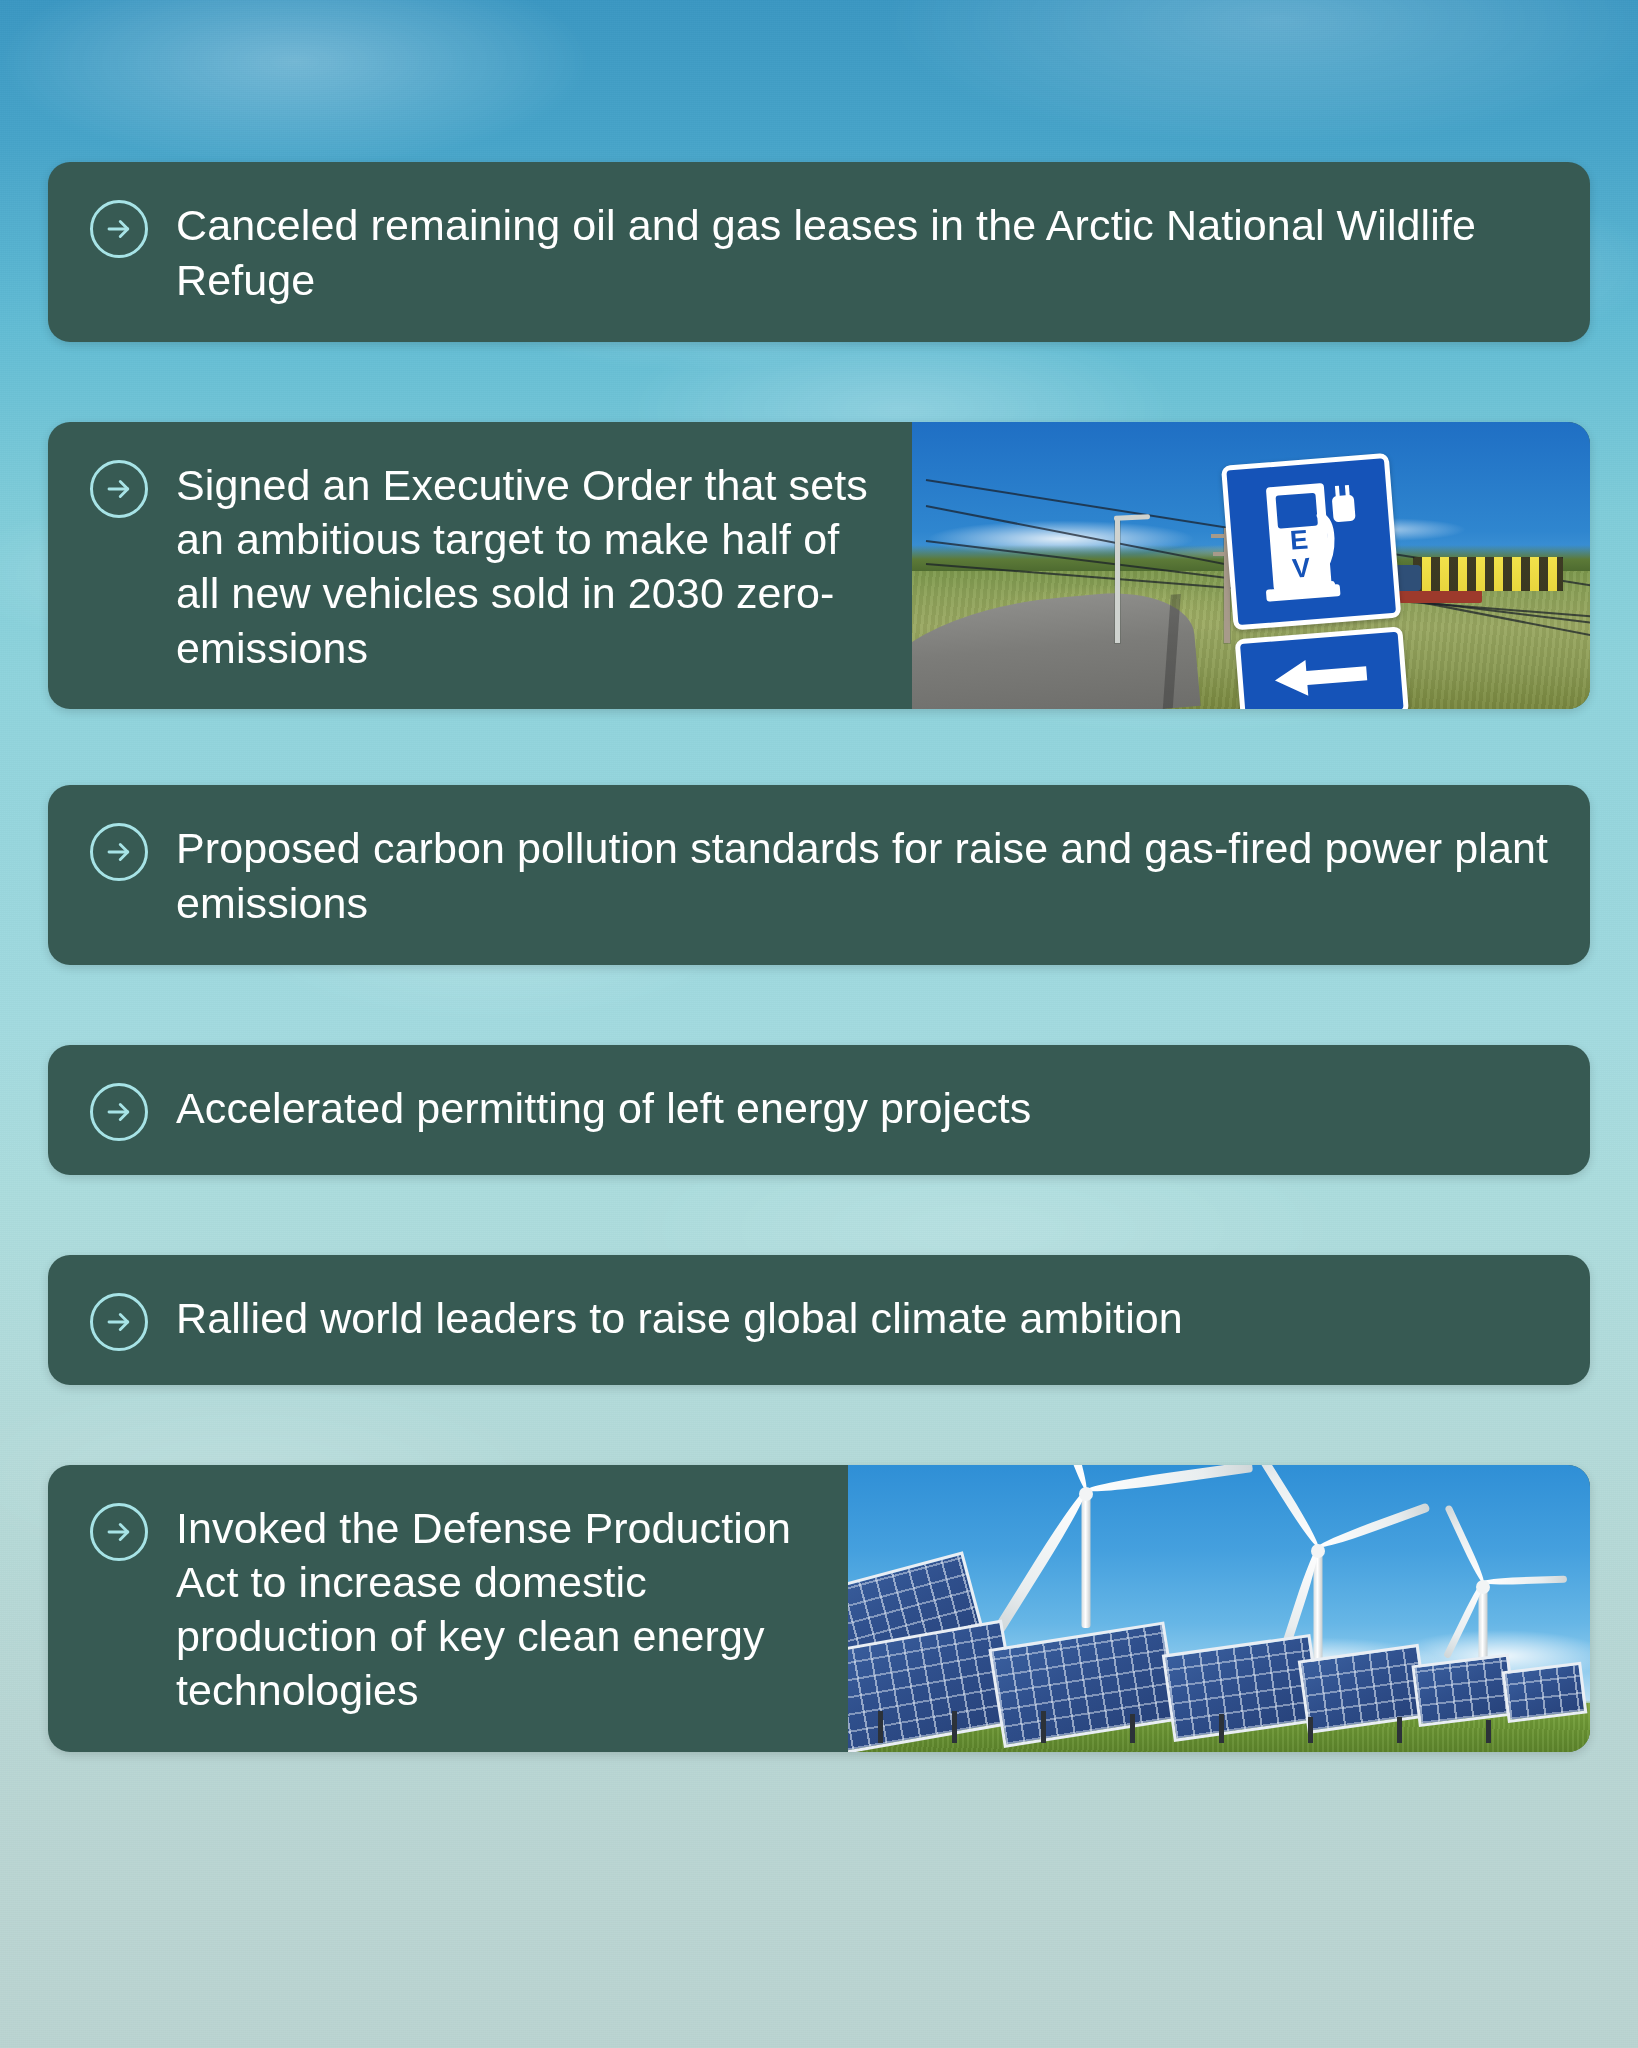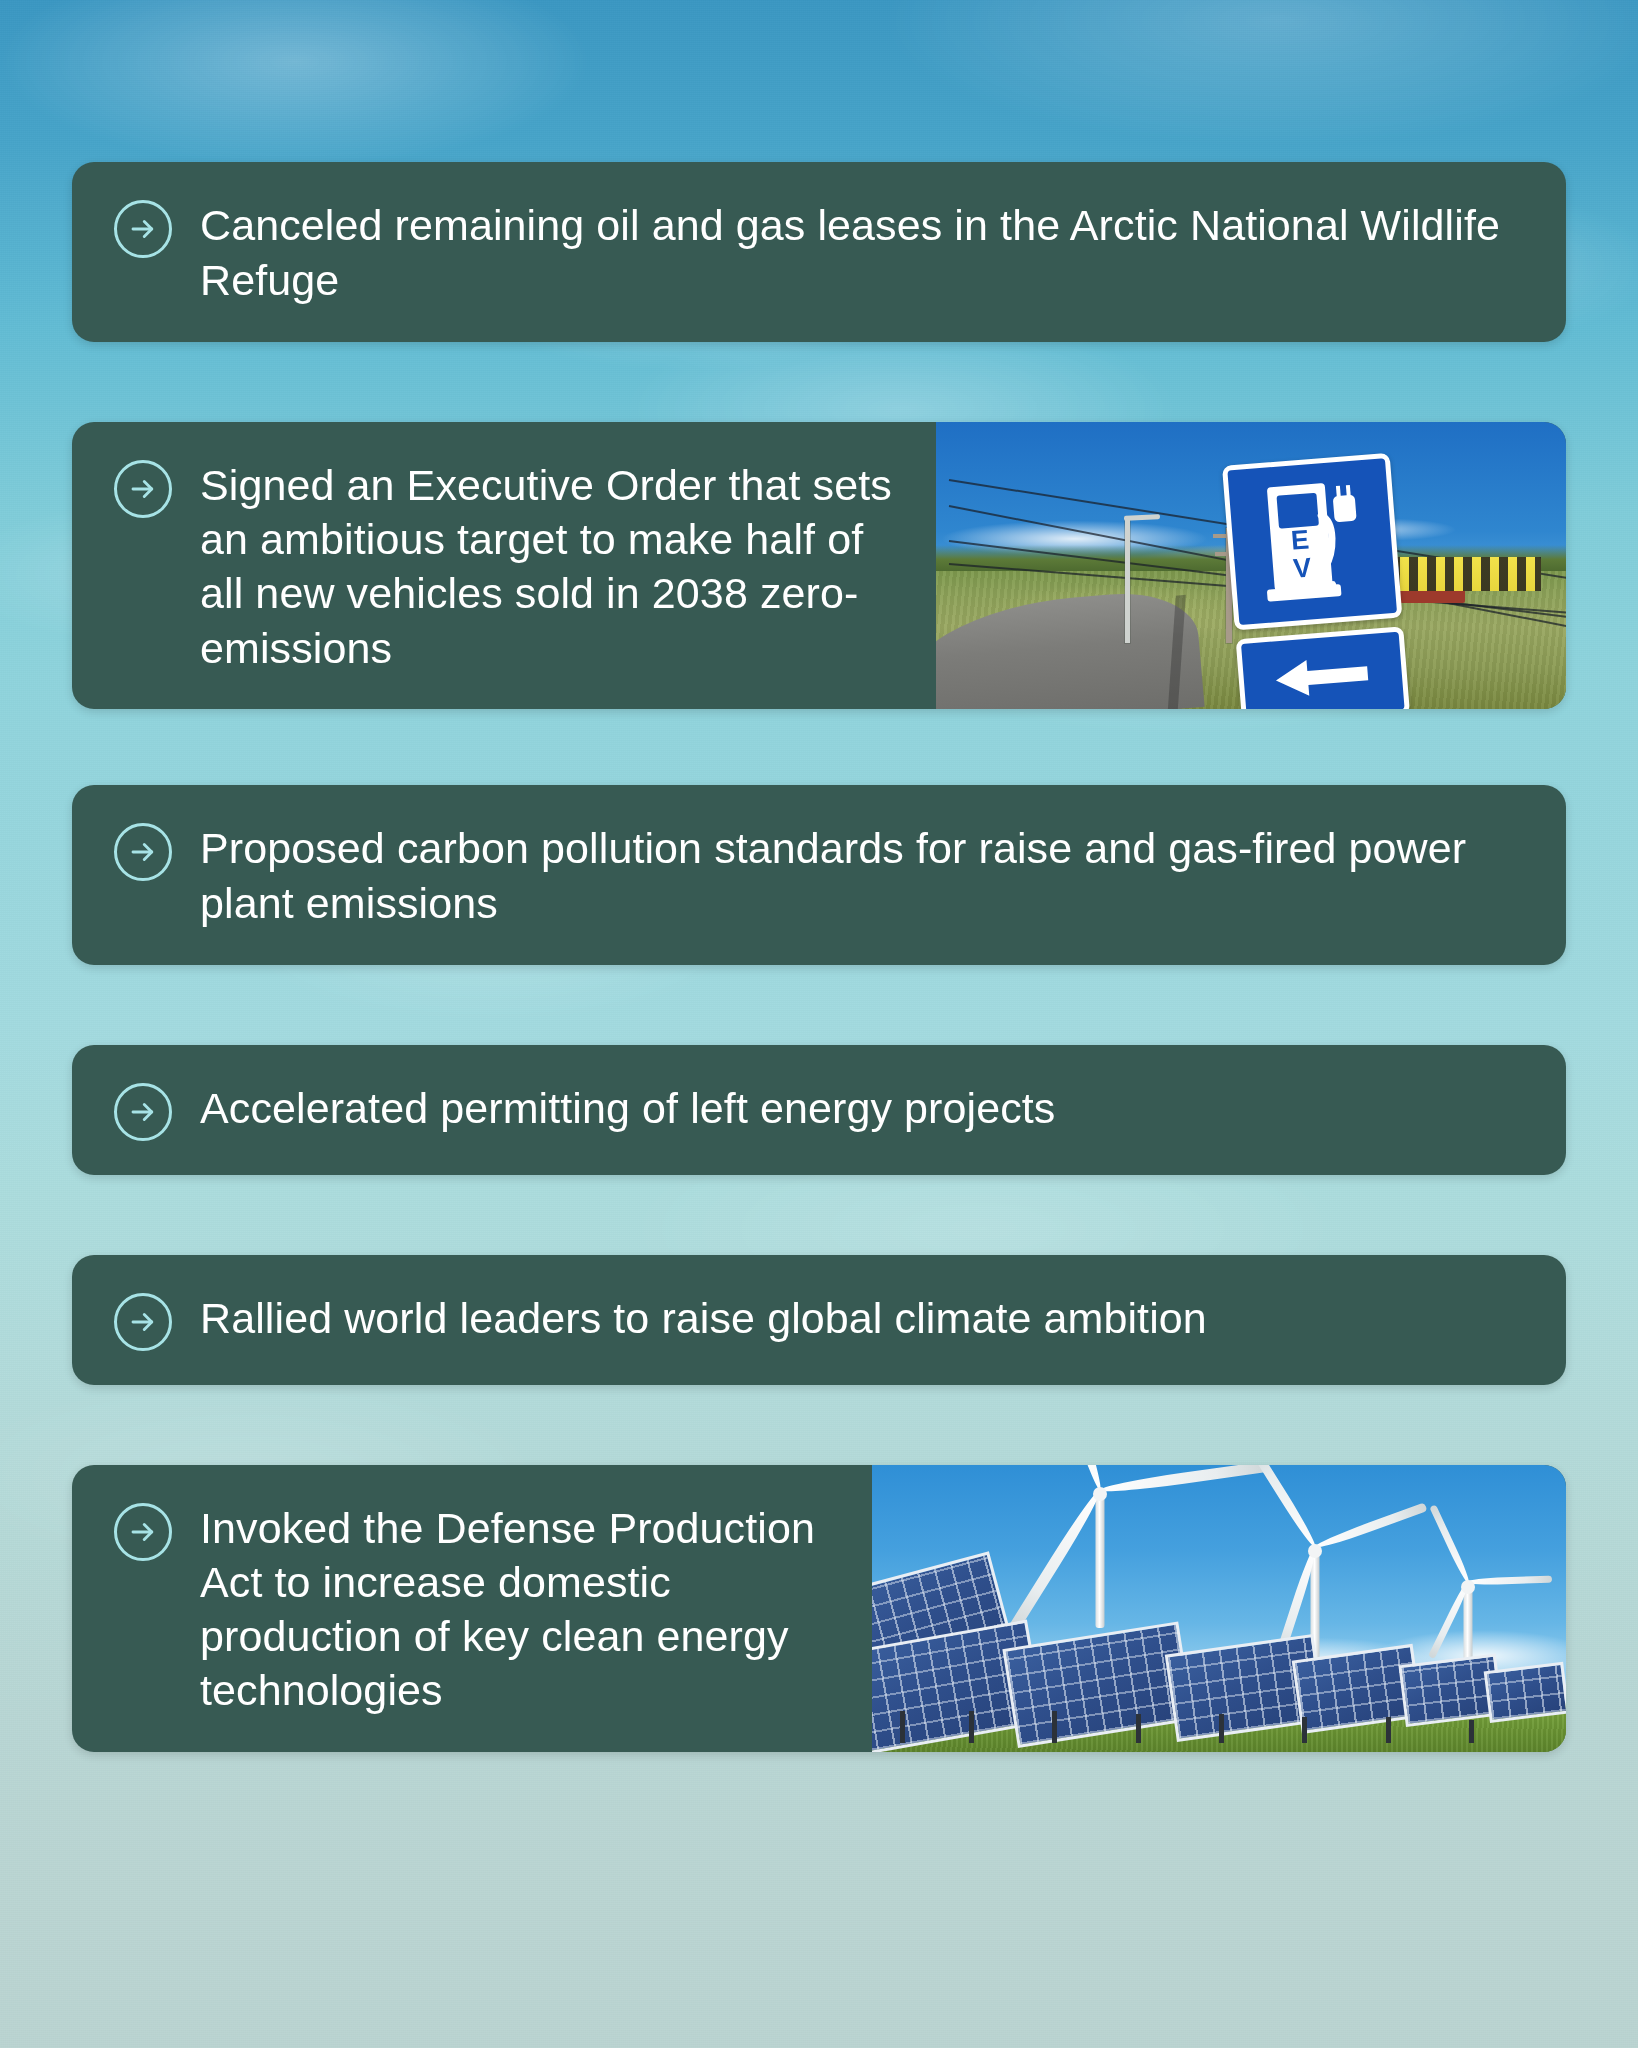--- a/index.html
+++ b/index.html
@@ -52,21 +52,21 @@
     position: absolute; inset: 0; pointer-events: none;
     opacity: .16;
     background-image:
       repeating-linear-gradient(0deg, rgba(255,255,255,.08) 0 1px, rgba(0,0,0,.05) 1px 2px),
       repeating-linear-gradient(90deg, rgba(255,255,255,.06) 0 1px, rgba(0,0,0,.04) 1px 2px);
   }
 
   .stack {
     position: relative;
     z-index: 3;
-    padding: 0 72px;
+    padding: 0 48px;
   }
 
   .card {
     position: relative;
     background: #375a53;
     border-radius: 22px;
     overflow: hidden;
     display: flex;
     align-items: stretch;
     box-shadow: 0 3px 10px rgba(0,0,0,0.14);
@@ -321,21 +321,21 @@
   </div>
 
   <div class="card with-photo" id="card-2" style="margin-top:80px;">
     <div class="card-body">
       <span class="arrow-badge">
         <svg width="30" height="30" viewBox="0 0 24 24" fill="none" stroke="#a7e3e6" stroke-width="2.3" stroke-linecap="round" stroke-linejoin="round">
           <line x1="4" y1="12" x2="19" y2="12"></line>
           <polyline points="13,6 19,12 13,18"></polyline>
         </svg>
       </span>
-      <div class="card-text">Signed an Executive Order that sets an ambitious target to make half of all new vehicles sold in 2038 zero-emissions</div>
+      <div class="card-text">Signed an Executive Order that sets an ambitious target to make half of all new vehicles sold in 2030 zero-emissions</div>
     </div>
 
     <div class="photo photo-ev">
       <div class="ev-sky-cloud"></div>
       <div class="ev-treeline"></div>
       <div class="ev-grass"></div>
       <div class="ev-road"></div>
 
       <div class="ev-wire ev-w1"></div>
       <div class="ev-wire ev-w2"></div>

